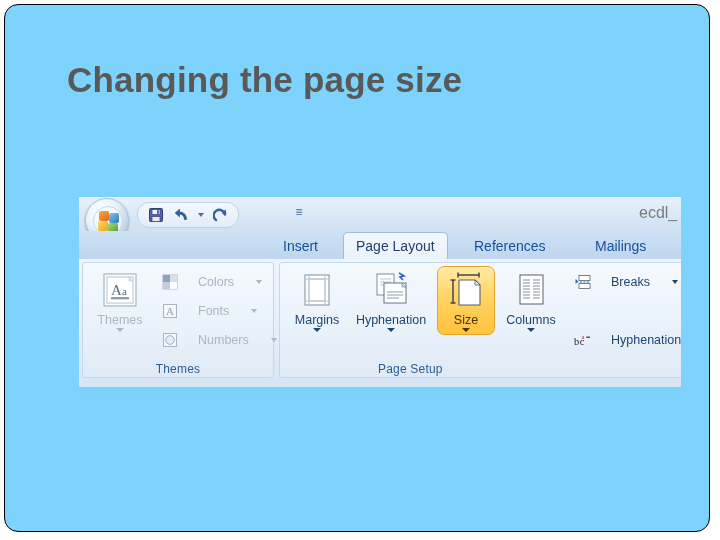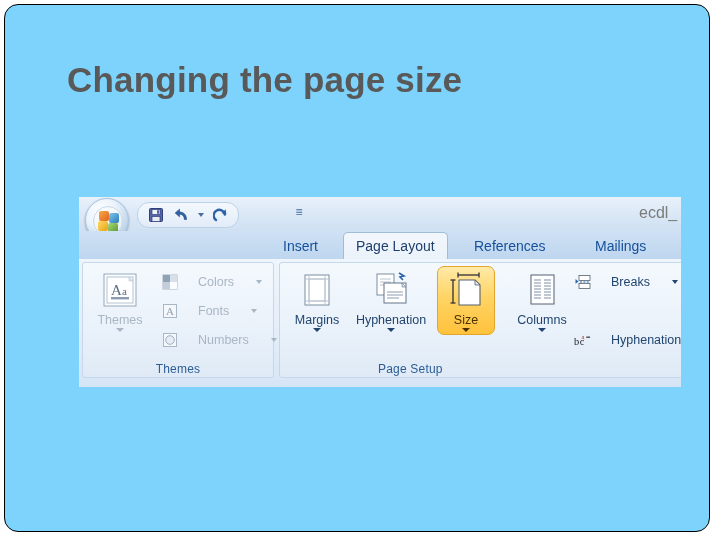--- a/index.html
+++ b/index.html
@@ -414,21 +414,21 @@
                 <line x1="5.5" y1="11" x2="10.5" y2="11" stroke="#3c3c3c" stroke-width="1.4"></line>
                 <line x1="5.5" y1="34" x2="10.5" y2="34" stroke="#3c3c3c" stroke-width="1.4"></line>
                 <path d="M14 11 L30 11 L35 16 L35 36 L14 36 Z" fill="#ffffff" stroke="#55616e" stroke-width="1.1" stroke-linejoin="round"></path>
                 <path d="M30 11 L30 16 L35 16 Z" fill="#e4eaf1" stroke="#55616e" stroke-width=".8" stroke-linejoin="round"></path>
               </svg>
             </div>
             <div class="blabel">Size</div>
             <div class="bcaret"></div>
           </div>
 
-          <div class="bigbtn" style="left:220px;margin-left:11px;">
+          <div class="bigbtn" style="left:220px;">
             <div class="bicon">
               <svg width="40" height="40" viewBox="0 0 40 40">
                 <rect x="9" y="5" width="23" height="29" fill="#ffffff" stroke="#55616e"></rect>
                 <g stroke="#8b9cae" stroke-width="1.1">
                   <line x1="12" y1="10" x2="19" y2="10"></line>
                     <line x1="12" y1="13" x2="19" y2="13"></line>
                   <line x1="12" y1="16" x2="19" y2="16"></line>
                     <line x1="12" y1="19" x2="19" y2="19"></line>
                   <line x1="12" y1="22" x2="19" y2="22"></line>
                     <line x1="12" y1="25" x2="19" y2="25"></line>

